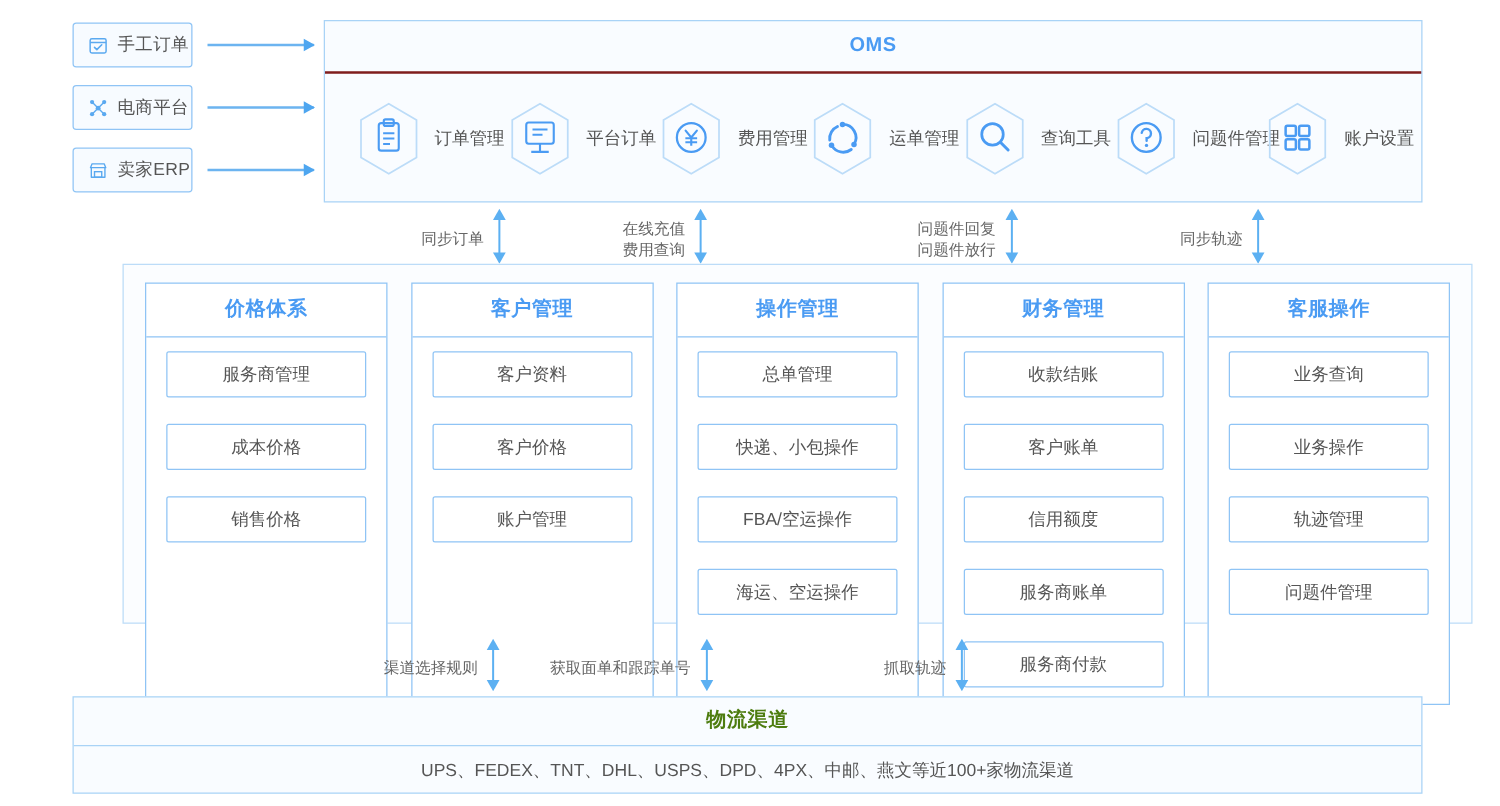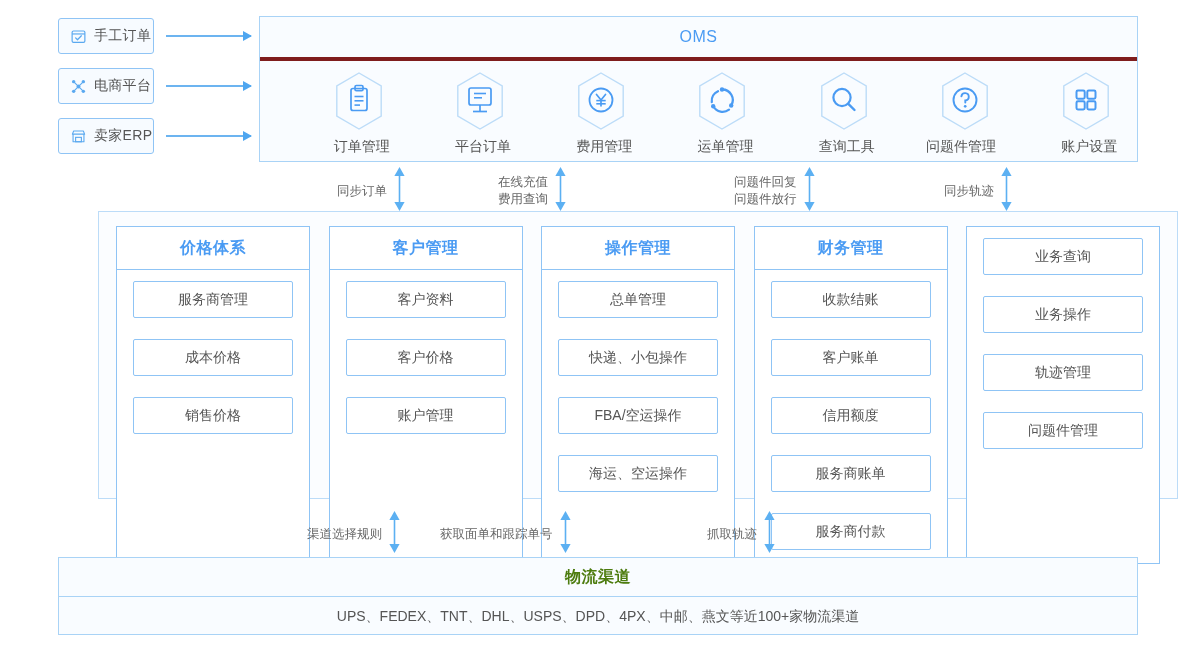--- a/index.html
+++ b/index.html
@@ -36,28 +36,28 @@
     border-bottom:5px solid transparent;
   }
 
   
   .oms{
     position:absolute;left:259px;top:16px;width:879px;height:146px;
     border:1px solid #a9d3f6;background:#f9fcff;box-sizing:border-box;
   }
   .oms-title{
     height:40px;line-height:40px;text-align:center;
-    border-bottom:4px solid #7f1d1d;
-    color:#4a9bf3;font-size:16px;font-weight:normal;letter-spacing:.5px;
+    border-bottom:2px solid #7f1d1d;
+    color:#4a9bf3;font-size:16px;font-weight:bold;letter-spacing:.5px;
   }
   .oms-items{
     height:104px;display:flex;align-items:center;justify-content:space-around;
     padding:0 14px;box-sizing:border-box;
   }
-  .oms-item{display:flex;flex-direction:column;align-items:flex-end;gap:6px;width:110px;}
+  .oms-item{display:flex;flex-direction:row;align-items:center;gap:6px;width:110px;}
   .hex{width:62px;height:62px;display:block;}
   .oms-item-label{font-size:14px;color:#555;white-space:nowrap;}
 
   
   .vconn{position:absolute;display:flex;align-items:center;gap:6px;}
   .vconn-labels{
     display:flex;flex-direction:column;align-items:flex-end;
     font-size:12.5px;color:#666;line-height:17px;white-space:nowrap;
   }
   .dbl-arrow{width:13px;display:block;}
@@ -341,20 +341,21 @@
         <div class="col-body">
           <div class="cell">收款结账</div>
           <div class="cell">客户账单</div>
           <div class="cell">信用额度</div>
           <div class="cell">服务商账单</div>
           <div class="cell">服务商付款</div>
         </div>
       </div>
 
       <div class="col">
+        <div class="col-head">客服操作</div>
         <div class="col-body">
           <div class="cell">业务查询</div>
           <div class="cell">业务操作</div>
           <div class="cell">轨迹管理</div>
           <div class="cell">问题件管理</div>
         </div>
       </div>
 
     </div>
   </div>

